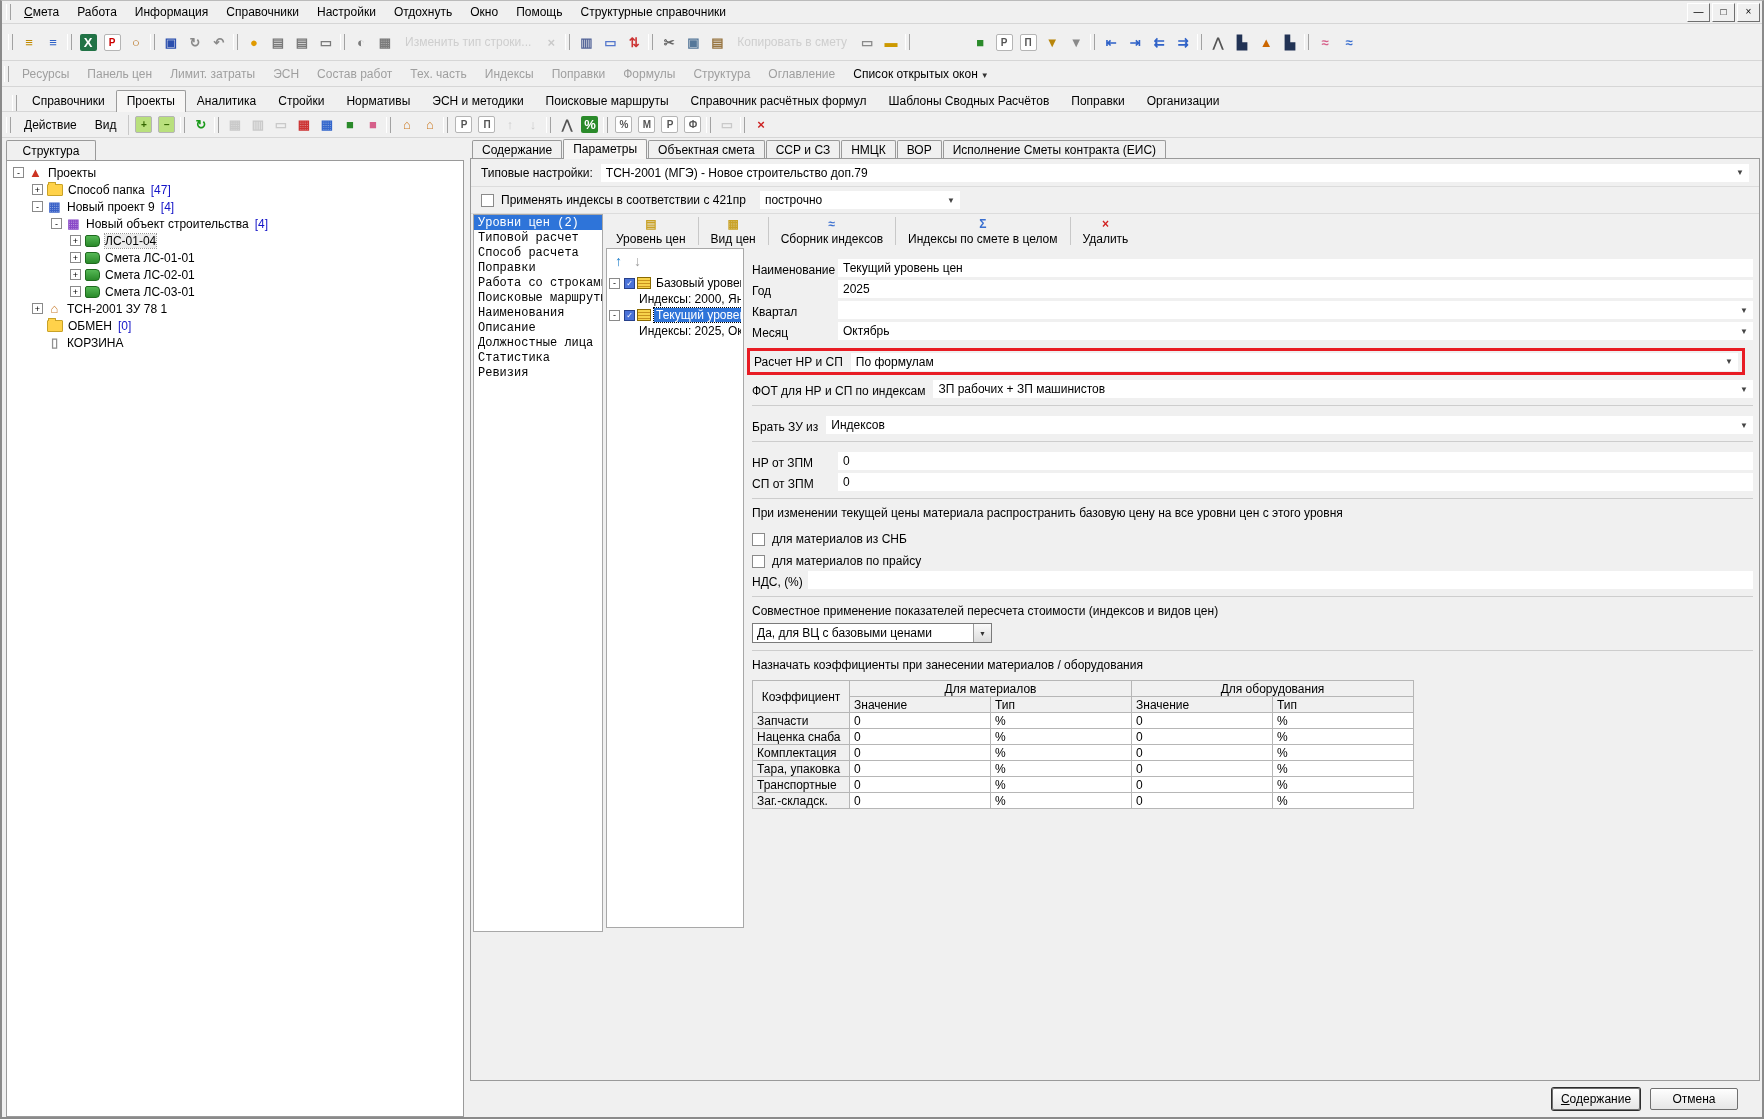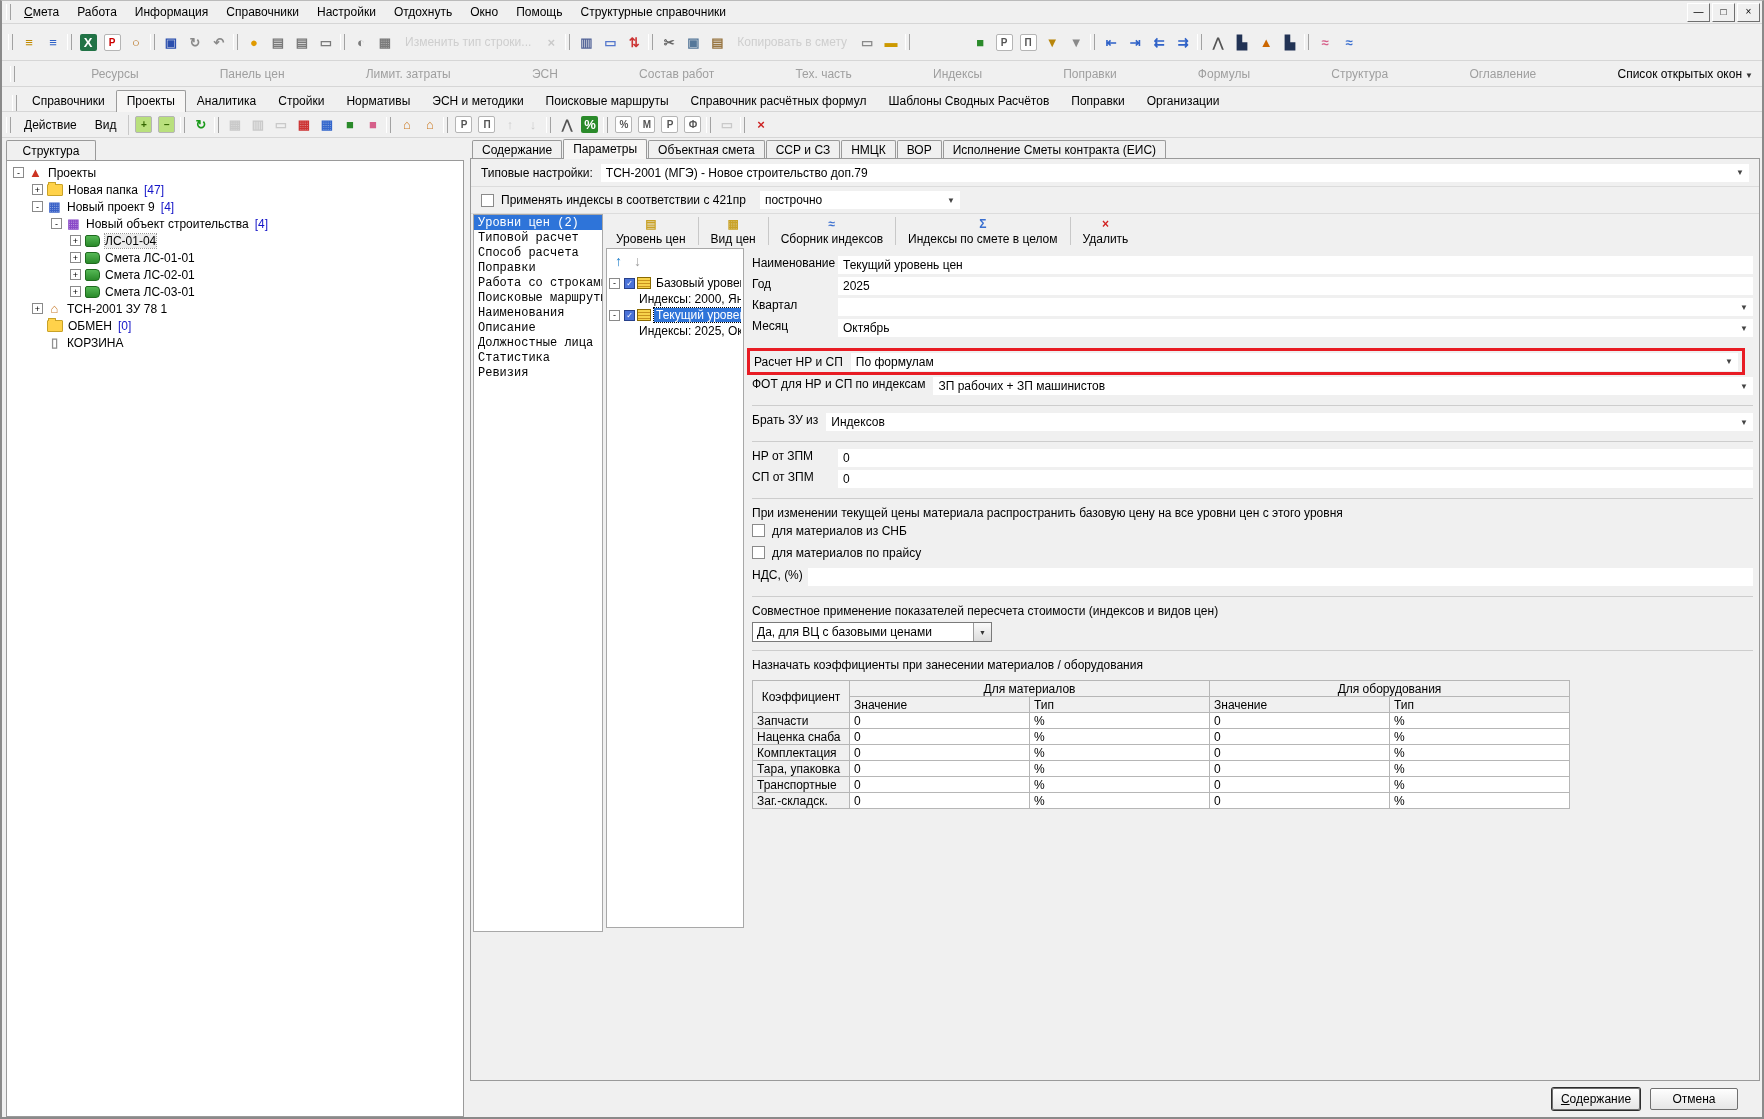--- a/index.html
+++ b/index.html
@@ -17,21 +17,21 @@
   .wbtn{width:21px;height:17px;background:#f0f0f0;border:1px solid;border-color:#fff #6f6f6f #6f6f6f #fff;
         display:flex;align-items:center;justify-content:center;font-size:10px;line-height:10px;}
   .toolbar1{height:32px;padding:2px 4px;}
   .tbtn{width:24px;height:24px;display:flex;align-items:center;justify-content:center;flex:none;}
   .ic{width:17px;height:17px;border-radius:2px;display:flex;align-items:center;justify-content:center;
       font-size:13px;font-weight:bold;line-height:17px;}
   .ic.brd{border:1px solid #b5b5b5;width:15px;height:15px;font-size:10px;}
   .dis{opacity:.45;}
   .ttext{color:#a5a5a5;padding:0 8px;white-space:nowrap;}
   .vsep{width:1px;height:20px;background:#c8c8c8;margin:0 3px;flex:none;}
-  .wintabs{height:25px;padding-left:6px;color:#9f9f9f;justify-content:space-between;}
+  .wintabs{height:25px;padding-left:0;color:#9f9f9f;}
   .wtab{padding:3px 9px;white-space:nowrap;}
   .wtab.on{color:#000;}
   .warrow{font-size:8px;margin-left:3px;color:#333;}
   .modtabs{height:24px;padding-left:8px;align-items:flex-end;}
   .mtab{padding:3px 10px;white-space:nowrap;border:1px solid transparent;border-bottom:none;}
   .mtab.on{background:#f7f6f5;border-color:#9a9a9a;border-radius:2px 2px 0 0;position:relative;top:1px;padding-bottom:4px;}
   .actionbar{height:25px;padding-left:2px;}
   .amenu{padding:2px 9px;}
   .actionbar .tbtn{width:23px;height:22px;}
   
@@ -83,33 +83,33 @@
   .arr{font-size:14px;font-weight:bold;}
   .ltrow{display:flex;align-items:center;height:16px;white-space:nowrap;overflow:hidden;}
   .lt-chk{width:9px;height:9px;flex:none;background:#4a72d8;border:1px solid #27408a;color:#fff;font-size:8px;
           line-height:9px;text-align:center;margin-right:2px;}
   .i-coins{width:12px;height:10px;flex:none;background:repeating-linear-gradient(#f7d24b 0 2px,#c9921d 2px 3px);
            border:1px solid #8a6a00;margin-right:3px;}
   .ltlbl{padding:0 2px;}
   .ltlbl.sel{background:#2e74d9;color:#fff;outline:1px dotted #000;}
   .lt-idx{padding-left:30px;}
   .formcol{flex:1;min-width:0;display:flex;flex-direction:column;padding:8px 6px 0 8px;}
-  .frow{display:flex;align-items:flex-start;height:21px;flex:none;white-space:nowrap;}
+  .frow{display:flex;align-items:flex-end;height:21px;flex:none;white-space:nowrap;}
   .flabel{width:86px;flex:none;}
   .mr8{margin-right:8px;}
   .hsep{flex:none;border-top:1px solid #cdcdcd;margin:7px 0;}
   .redbox{flex:none;display:flex;align-items:center;border:3px solid #e81c24;height:27px;box-sizing:border-box;
           padding:0 4px;margin:8px 8px 2px -5px;}
   .ftext{flex:none;height:18px;white-space:nowrap;}
   .fcb{height:22px;}
   .combo2{display:flex;width:240px;height:20px;box-sizing:border-box;border:1px solid #7a7a7a;background:#fff;align-items:stretch;}
   .combo2 .val{flex:1;display:flex;align-items:center;padding:0 4px;white-space:nowrap;overflow:hidden;}
   .combo2 .cbtn{width:17px;flex:none;background:linear-gradient(#fafafa,#dcdcdc);border-left:1px solid #9a9a9a;
           display:flex;align-items:center;justify-content:center;font-size:7px;color:#333;}
-  .ctable{border-collapse:collapse;table-layout:fixed;width:818px;margin-top:4px;flex:none;}
+  .ctable{border-collapse:collapse;table-layout:fixed;width:662px;margin-top:4px;flex:none;}
   .ctable th,.ctable td{border:1px solid #b6b6b6;height:15px;padding:0 4px;font-weight:normal;
           white-space:nowrap;overflow:hidden;text-align:left;}
   .ctable th.ctr{text-align:center;background:#f0f0f0;}
   .ctable th.sub{background:#f0f0f0;}
   .ctable td.name{background:#f0f0f0;}
   .ctable td.val{background:#fff;}
   .btnrow{flex:none;height:36px;display:flex;justify-content:flex-end;align-items:center;gap:10px;padding-right:22px;}
   .btn{width:88px;height:22px;background:linear-gradient(#fefefe,#e6e6e6);border:1px solid #707070;border-radius:2px;
        font-family:"Liberation Sans",sans-serif;font-size:12px;display:flex;align-items:center;justify-content:center;}
   .btn-apply{box-shadow:0 0 0 1px #2e2e2e;}
@@ -406,21 +406,21 @@
       <div class="ltab">Структура</div>
       <div class="tree-box" id="tree">
           <div class="trow" style="padding-left: 6px;">
             <span class="texp">-</span>
             <span class="tico gi" style="color: rgb(204, 51, 34);">▲</span>
             <span class="tlabel">Проекты</span>
           </div>
           <div class="trow" style="padding-left: 25px;">
             <span class="texp">+</span>
             <span class="tico i-folder"></span>
-            <span class="tlabel">Новая папка</span>
+            <span class="tlabel">Способ папка</span>
             <span class="tcount">[47]</span>
           </div>
           <div class="trow" style="padding-left: 25px;">
             <span class="texp">-</span>
             <span class="tico gi" style="color: rgb(58, 98, 200);">▦</span>
             <span class="tlabel">Новый проект 9</span>
             <span class="tcount">[4]</span>
           </div>
           <div class="trow" style="padding-left: 44px;">
             <span class="texp">-</span>

